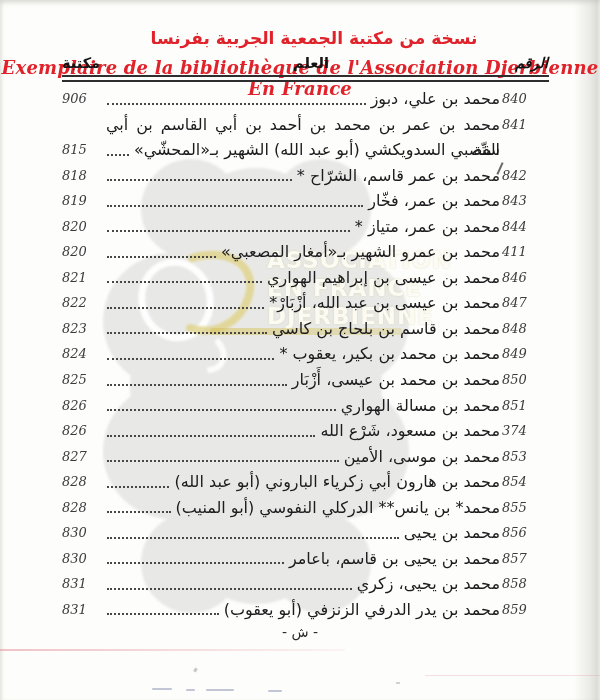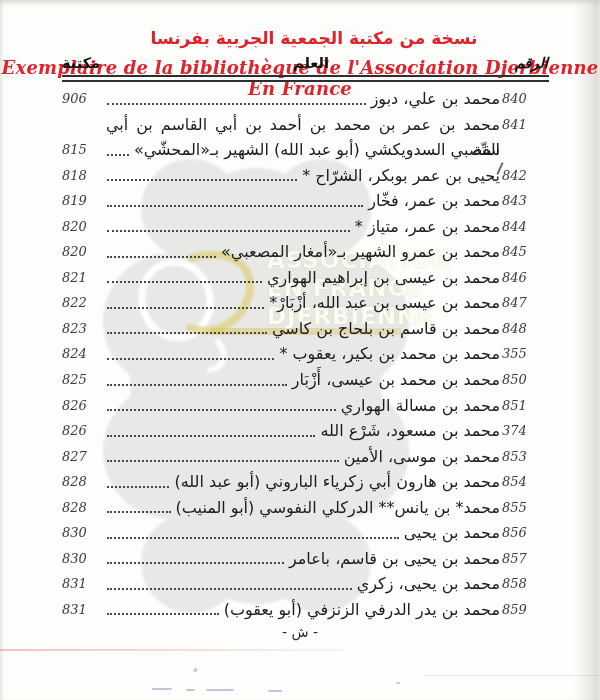--- a/index.html
+++ b/index.html
@@ -125,41 +125,41 @@
 
   <div class="row">
     <div class="c-num"></div>
     <div class="c-name">القصبي السدويكشي (أبو عبد الله) الشهير بـ«المحشّي»</div>
     <div class="c-dots"></div>
     <div class="c-page">815</div>
   </div>
 
   <div class="row">
     <div class="c-num">842</div>
-    <div class="c-name">يحيى بن عمر بوبكر، الشرّاح *</div>
+    <div class="c-name">محمد بن عمر قاسم، الشرّاح *</div>
     <div class="c-dots"></div>
     <div class="c-page">818</div>
   </div>
 
   <div class="row">
     <div class="c-num">843</div>
     <div class="c-name">محمد بن عمر، فخّار</div>
     <div class="c-dots"></div>
     <div class="c-page">819</div>
   </div>
 
   <div class="row">
     <div class="c-num">844</div>
     <div class="c-name">محمد بن عمر، متياز *</div>
     <div class="c-dots"></div>
     <div class="c-page">820</div>
   </div>
 
   <div class="row">
-    <div class="c-num">845</div>
+    <div class="c-num">411</div>
     <div class="c-name">محمد بن عمرو الشهير بـ«أمغار المصعبي»</div>
     <div class="c-dots"></div>
     <div class="c-page">820</div>
   </div>
 
   <div class="row">
     <div class="c-num">846</div>
     <div class="c-name">محمد بن عيسى بن إبراهيم الهواري</div>
     <div class="c-dots"></div>
     <div class="c-page">821</div>
@@ -173,21 +173,21 @@
   </div>
 
   <div class="row">
     <div class="c-num">848</div>
     <div class="c-name">محمد بن قاسم بن بلحاج بن كاسي</div>
     <div class="c-dots"></div>
     <div class="c-page">823</div>
   </div>
 
   <div class="row">
-    <div class="c-num">355</div>
+    <div class="c-num">849</div>
     <div class="c-name">محمد بن محمد بن بكير، يعقوب *</div>
     <div class="c-dots"></div>
     <div class="c-page">824</div>
   </div>
 
   <div class="row">
     <div class="c-num">850</div>
     <div class="c-name">محمد بن محمد بن عيسى، أَزْبَار</div>
     <div class="c-dots"></div>
     <div class="c-page">825</div>

